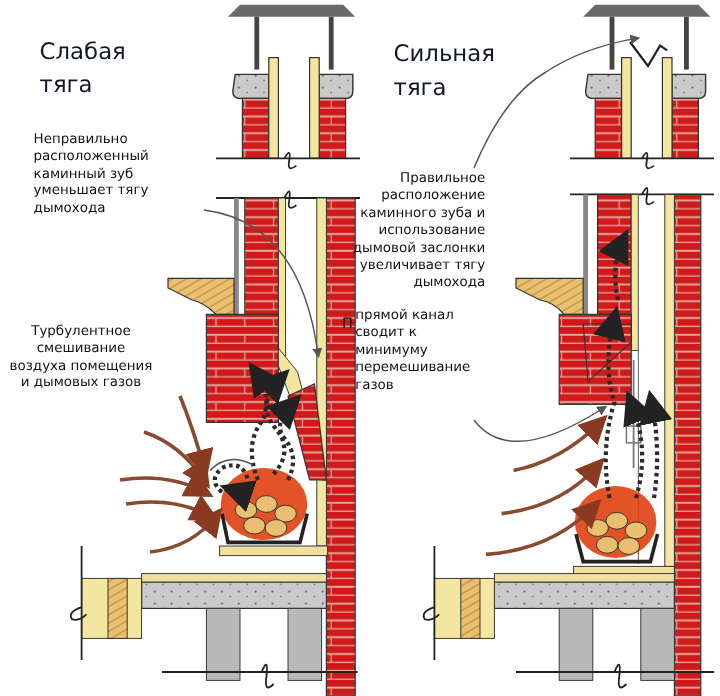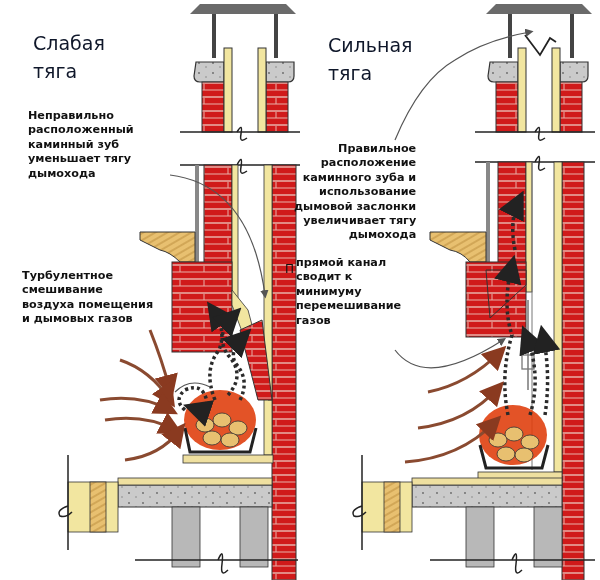--- a/index.html
+++ b/index.html
@@ -1,19 +1,19 @@
 <!DOCTYPE html>
 <html><head>
 <meta charset="utf-8">
 <style>
   html, body { margin: 0; padding: 0; background: #ffffff; }
   body { width: 600px; height: 580px; position: relative; overflow: hidden;
          font-family: "DejaVu Sans", sans-serif; color: #1a1a1a; }
   .title { position: absolute; font-size: 19px; line-height: 26px; color: #0f172a; }
-  .note { position: absolute; font-size: 11.2px; line-height: 14.4px; color: #111; white-space: pre-line; font-weight: bold; }
+  .note { position: absolute; font-size: 11.2px; line-height: 14.4px; color: #111; white-space: pre-line; }
   svg#diagram { position: absolute; left: 0; top: 0; }
   .marker { position: absolute; font-size: 12px; color: #111; }
 </style>
 </head>
 <body>
 
 <div class="title" style="left:33px;top:30px;">Слабая</div>
 <div class="title" style="left:33px;top:58px;">тяга</div>
 <div class="title" style="left:328px;top:32px;">Сильная</div>
 <div class="title" style="left:328px;top:60px;">тяга</div>
@@ -198,21 +198,21 @@
     </g>
     <path d="M395,350 q30,40 108,-10" fill="none" stroke="#555" stroke-width="1.2" marker-end="url(#arrowGray)"></path>
   </g>
 </svg>
 
 <div class="note" style="left:28px;top:109px;">Неправильно
 расположенный
 каминный зуб
 уменьшает тягу
 дымохода</div>
-<div class="note" style="left:22px;top:269px;">Турбулентное
+<div class="note" style="left:8px;top:269px;text-align:center;">Турбулентное
 смешивание
 воздуха помещения
 и дымовых газов</div>
 <div class="note" style="left:294px;top:142px;text-align:right;">Правильное
 расположение
 каминного зуба и
 использование
 дымовой заслонки
 увеличивает тягу
 дымохода</div>

